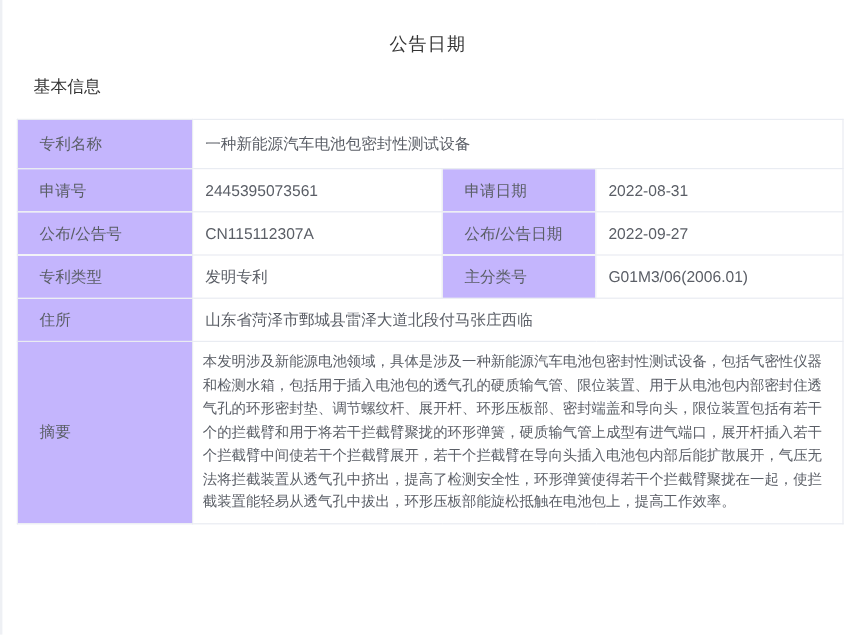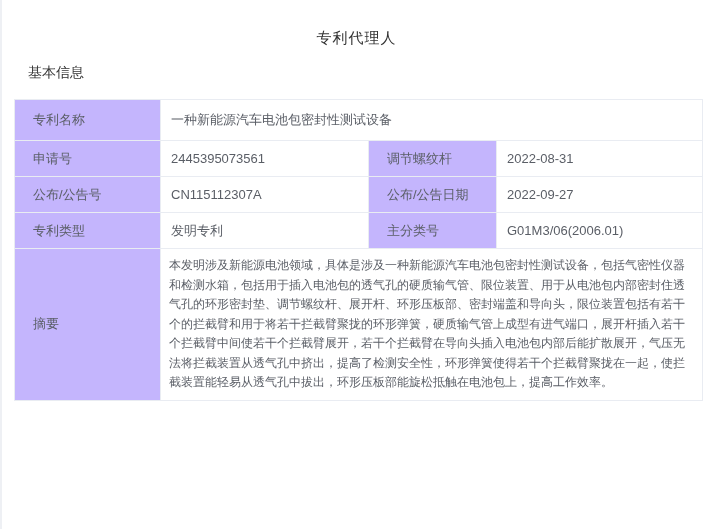--- a/index.html
+++ b/index.html
@@ -45,52 +45,56 @@
     padding:7px 12px 7px 8px;
     height:auto;
   }
   a.applicant-link { color:#409eff; text-decoration:none; cursor:pointer; }
 </style>
 </head>
 <body>
 
 <div class="page-edge"></div>
 
-<div class="page-title">专利代理人</div>
+<div class="page-title">公告日期</div>
 
 <div class="section-title">基本信息</div>
 
 <table class="info-table">
   <colgroup>
     <col style="width:146px">
       <col style="width:208px">
       <col style="width:128px">
       <col style="width:206px">
   </colgroup>
   <tbody>
     <tr class="row-tall">
       <td class="lbl">专利名称</td>
       <td class="val" colspan="3">一种新能源汽车电池包密封性测试设备</td>
     </tr>
     <tr>
       <td class="lbl">申请号</td>
       <td class="val">2445395073561</td>
-      <td class="lbl">调节螺纹杆</td>
+      <td class="lbl">申请日期</td>
       <td class="val">2022-08-31</td>
     </tr>
     <tr>
       <td class="lbl">公布/公告号</td>
       <td class="val">CN115112307A</td>
       <td class="lbl">公布/公告日期</td>
       <td class="val">2022-09-27</td>
     </tr>
     <tr>
       <td class="lbl">专利类型</td>
       <td class="val">发明专利</td>
       <td class="lbl">主分类号</td>
       <td class="val">G01M3/06(2006.01)</td>
     </tr>
     <tr>
+      <td class="lbl">住所</td>
+      <td class="val" colspan="3">山东省菏泽市鄄城县雷泽大道北段付马张庄西临</td>
+    </tr>
+    <tr>
       <td class="lbl">摘要</td>
       <td class="val val-abstract" colspan="3">本发明涉及新能源电池领域，具体是涉及一种新能源汽车电池包密封性测试设备，包括气密性仪器和检测水箱，包括用于插入电池包的透气孔的硬质输气管、限位装置、用于从电池包内部密封住透气孔的环形密封垫、调节螺纹杆、展开杆、环形压板部、密封端盖和导向头，限位装置包括有若干个的拦截臂和用于将若干拦截臂聚拢的环形弹簧，硬质输气管上成型有进气端口，展开杆插入若干个拦截臂中间使若干个拦截臂展开，若干个拦截臂在导向头插入电池包内部后能扩散展开，气压无法将拦截装置从透气孔中挤出，提高了检测安全性，环形弹簧使得若干个拦截臂聚拢在一起，使拦截装置能轻易从透气孔中拔出，环形压板部能旋松抵触在电池包上，提高工作效率。</td>
     </tr>
   </tbody>
 </table>
 
 </body></html>

